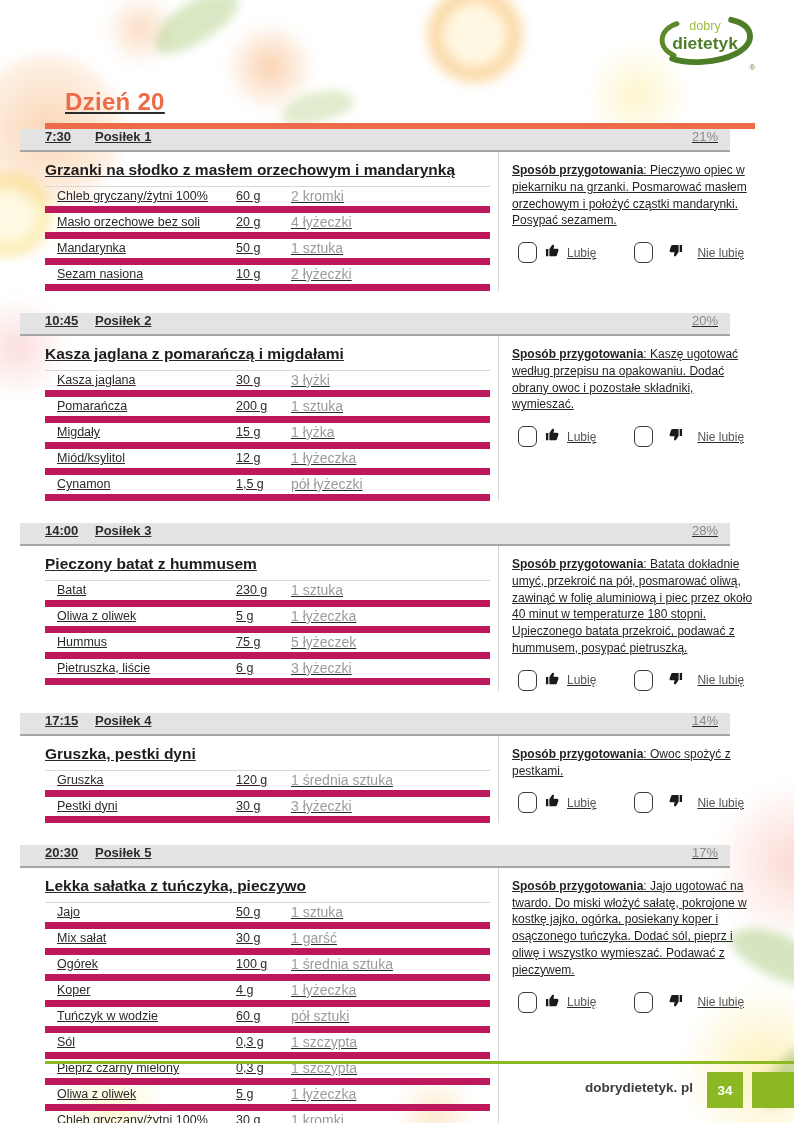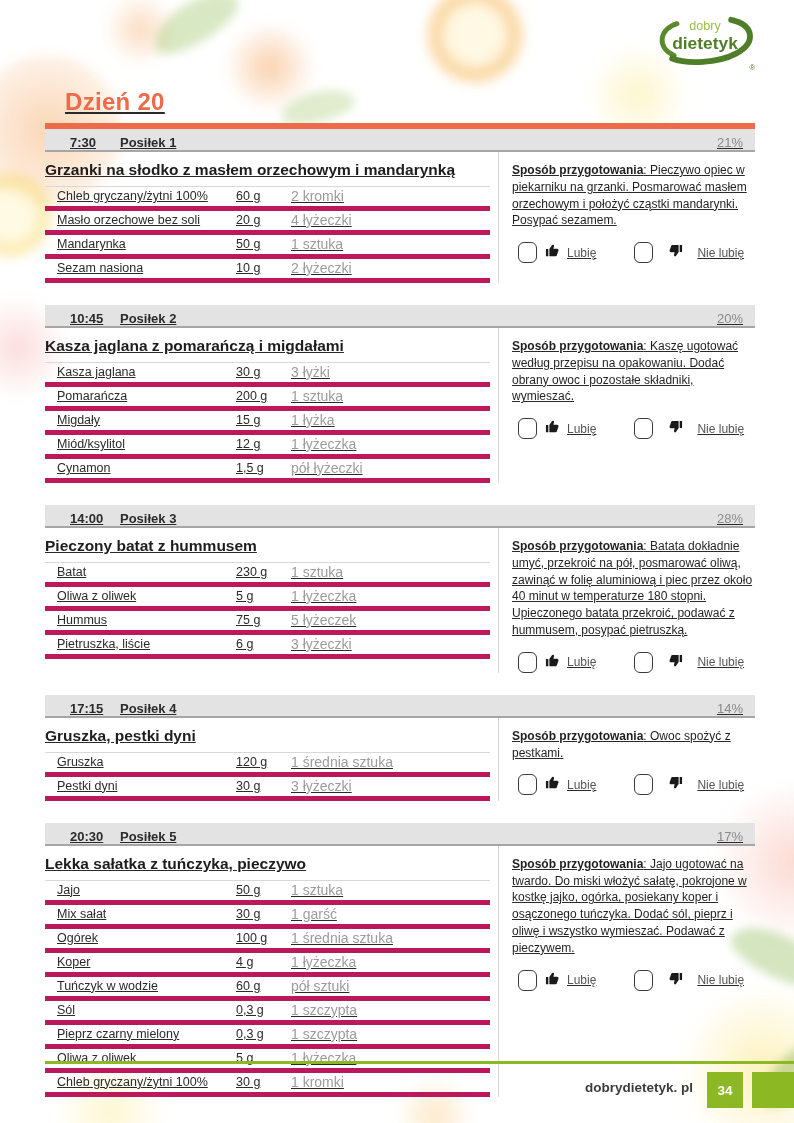--- a/index.html
+++ b/index.html
@@ -14,31 +14,31 @@
 
   
   .content { position:relative; z-index:2;text-decoration:underline; }
   .logo { position:absolute; top:8px; left:648px; width:116px; height:70px; }
   .page-title { padding:88px 12px 0 65px; font-size:24px; font-weight:bold; color:#ed6b49; letter-spacing:.3px; }
   .orange-bar { margin:7px 0 0 45px; width:710px; height:6px; background:#ed6b49; }
 
   
   .meals { margin-top:0; }
   .meal { margin-bottom:22px; }
-  .meal-header { display:flex; align-items:flex-end; margin-left:45px; width:710px; height:23px;
+  .meal-header { display:flex; align-items:flex-start; margin-left:20px; width:710px; height:23px;
                  background:#e3e3e3; border-bottom:2px solid #a6a6a6; font-size:13px; }
   .meal-time { padding-left:25px; width:52px; font-weight:bold; color:#2b2b2b; }
   .meal-name { margin-left:23px; font-weight:bold; color:#2b2b2b; }
   .meal-percent { margin-left:auto; padding-right:12px; color:#8a8a8a; }
 
   .meal-body { display:flex; margin-left:45px; width:710px; }
   .meal-left { width:445px; flex:none; }
   .meal-title { font-size:15.5px; font-weight:bold; color:#1d1d1d; margin:9px 0 7px; }
   .ingredients { border-top:1px solid #d8d8d8; }
-  .ing-row { display:flex; align-items:center; border-bottom:5px solid #be185d; padding:2px 0; line-height:15px; font-size:12.5px; }
+  .ing-row { display:flex; align-items:center; border-bottom:7px solid #be185d; padding:2px 0; line-height:15px; font-size:12.5px; }
   .ing-name { width:191px; padding-left:12px; flex:none; }
   .ing-amount { width:55px; flex:none; }
   .ing-measure { color:#9b9b9b; font-size:14px; }
 
   .meal-right { flex:1; margin-left:8px; border-left:1px solid #d5d5d5; padding-left:13px; }
   .prep { margin-top:10px; font-size:12px; line-height:1.4; color:#1f1f1f; }
   .prep b { font-weight:bold; }
   .rating { display:flex; align-items:center; margin-top:13px; }
   .rate { display:flex; align-items:center; gap:5px; cursor:pointer; margin-left:6px; }
   .rate.dislike { margin-left:38px;gap:12px; }

